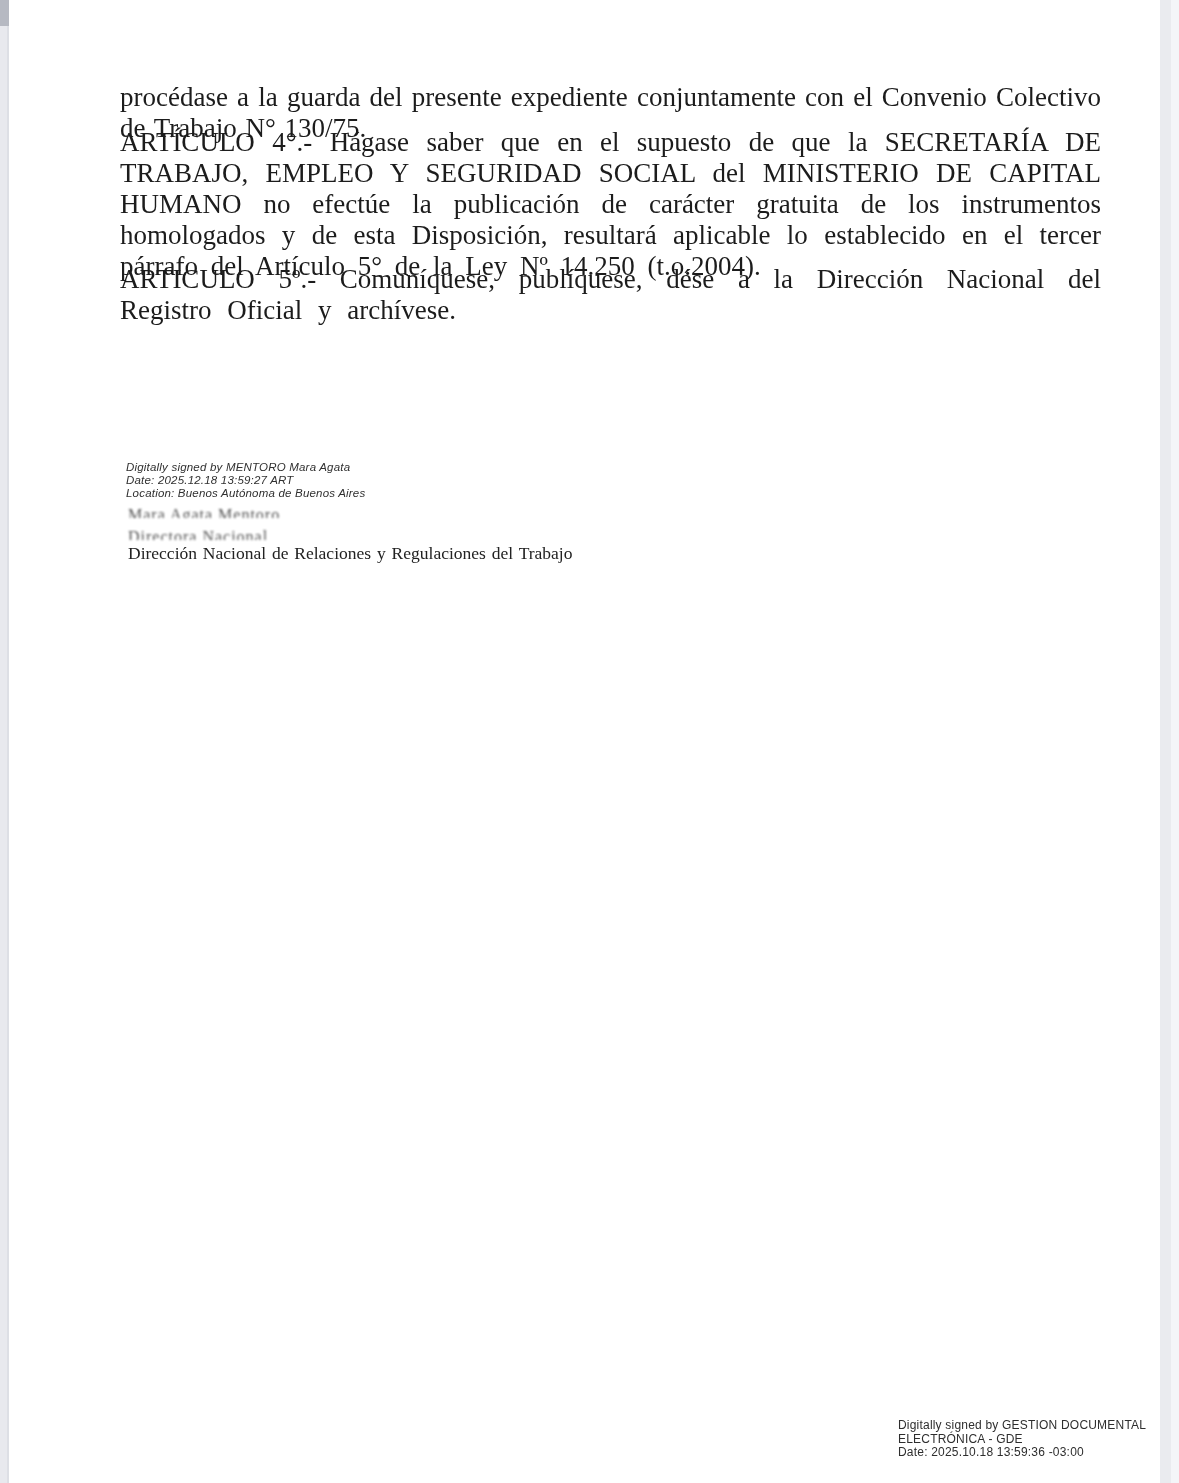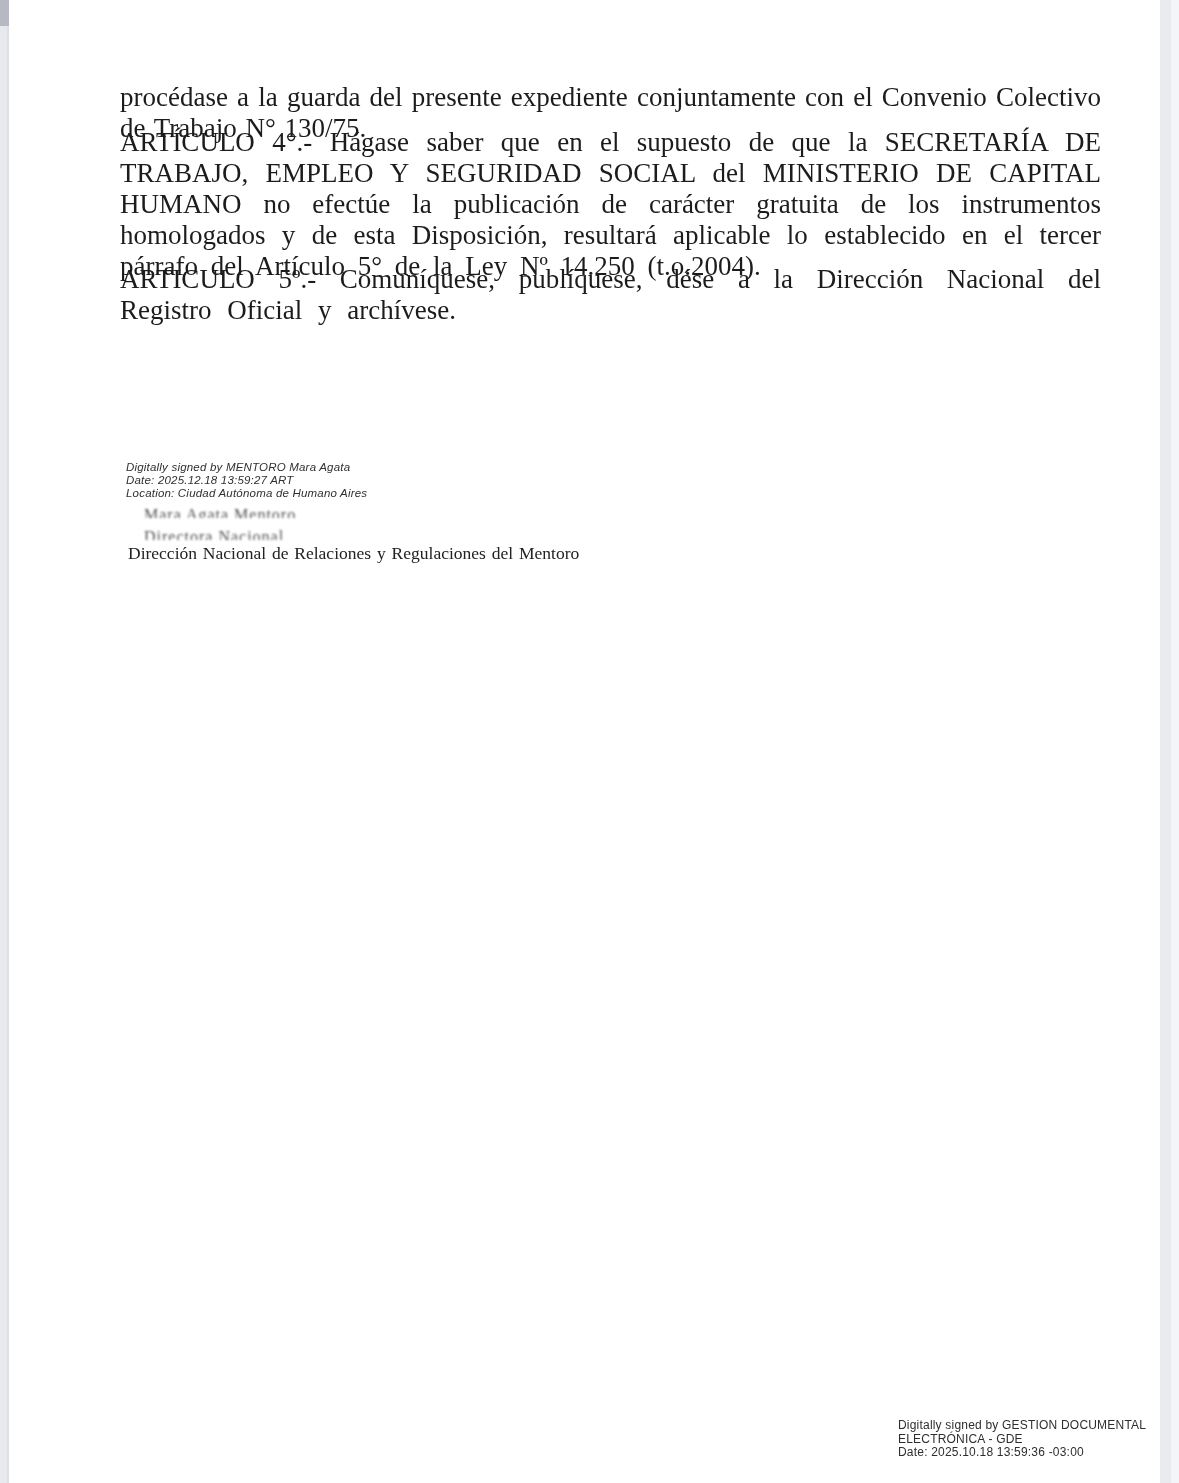--- a/index.html
+++ b/index.html
@@ -50,21 +50,21 @@
   .sig-meta {
     position: absolute; left: 126px; top: 461px;
     font-family: "Liberation Sans", sans-serif;
     font-size: 11.5px; line-height: 13px; color: #303030;
     letter-spacing: 0.2px;
     white-space: nowrap;
     font-style: italic;
   }
   .sig-name-clip, .sig-title-clip {
     position: absolute; left: 128px; height: 12px; overflow: hidden;
-    filter: blur(0.8px); opacity: 0.82; margin-left: 16px;
+    filter: blur(0.8px); opacity: 0.82;
   }
   .sig-name-clip { top: 506px; }
   .sig-title-clip { top: 528px; }
   .sig-name-clip span, .sig-title-clip span {
     font-family: "Liberation Serif", serif;
     font-size: 16px; letter-spacing: 1px; color: #2a2a2a;
     white-space: nowrap;
   }
   .sig-org {
     position: absolute; left: 128px; top: 543px;
@@ -90,31 +90,31 @@
 <div class="right-band"></div>
 <div class="right-band-outer"></div>
 
 <p class="doc-par p1">procédase a la guarda del presente expediente conjuntamente con el Convenio Colectivo de Trabajo N° 130/75.</p>
 <p class="doc-par p2">ARTÍCULO 4°.- Hágase saber que en el supuesto de que la SECRETARÍA DE TRABAJO, EMPLEO Y SEGURIDAD SOCIAL del MINISTERIO DE CAPITAL HUMANO no efectúe la publicación de carácter gratuita de los instrumentos homologados y de esta Disposición, resultará aplicable lo establecido en el tercer párrafo del Artículo 5° de la Ley  Nº 14.250 (t.o.2004).</p>
 <p class="doc-par p3">ARTICULO 5º.- Comuníquese, publíquese, dése a la Dirección Nacional del Registro Oficial y archívese.</p>
 
 <div class="sig-meta">
   <div>Digitally signed by MENTORO Mara Agata</div>
   <div>Date: 2025.12.18 13:59:27 ART</div>
-  <div>Location: Ciudad Autónoma de Humano Aires</div>
+  <div>Location: Buenos Autónoma de Buenos Aires</div>
 </div>
 
 <div class="sig-name-clip">
   <span>Mara Agata Mentoro</span>
 </div>
 <div class="sig-title-clip">
   <span>Directora Nacional</span>
 </div>
 
 <div class="sig-org">
-  <div>Dirección Nacional de Relaciones y Regulaciones del Mentoro</div>
+  <div>Dirección Nacional de Relaciones y Regulaciones del Trabajo</div>
 </div>
 
 <div class="gde-sig">
   <div>Digitally signed by GESTION DOCUMENTAL</div>
   <div>ELECTRÓNICA - GDE</div>
   <div>Date: 2025.10.18 13:59:36 -03:00</div>
 </div>
 
 </body></html>

